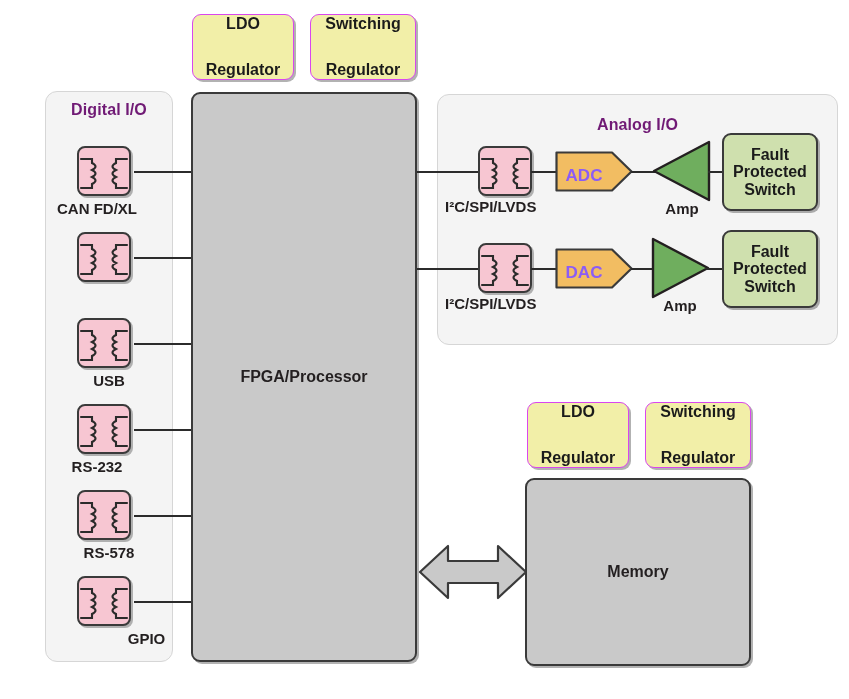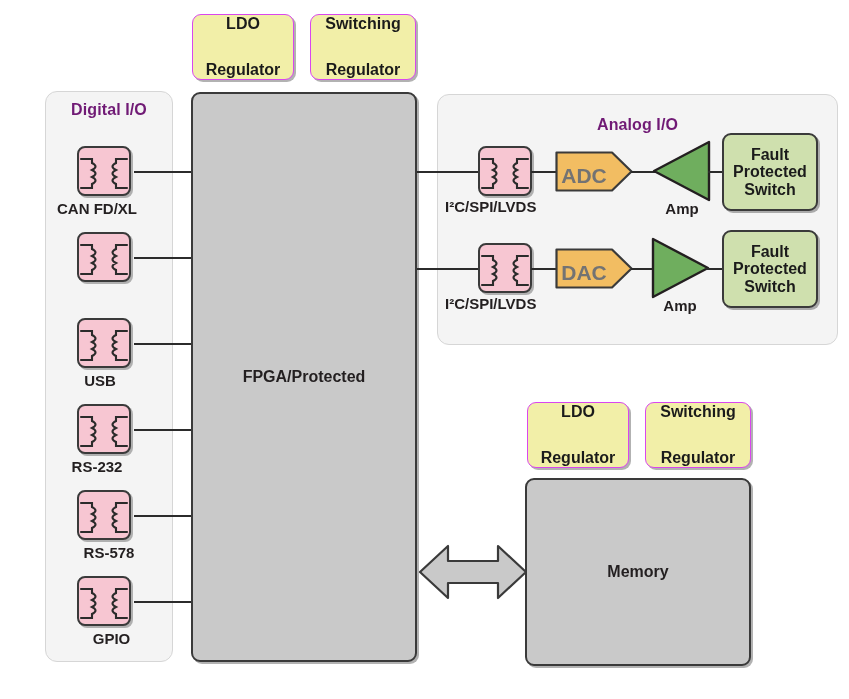--- a/index.html
+++ b/index.html
@@ -124,23 +124,23 @@
     position: absolute;
   }
   .conv svg { display: block; }
   .conv .ctxt {
     position: absolute;
     top: 8px; bottom: 0; left: 0;
     width: 56px;
     display: flex;
     align-items: center;
     justify-content: center;
-    font-size: 21px;
-    font-weight: bold;
-    color: #737373;
+    font-size: 17px;
+    font-weight: bold;
+    color: #8b5cf6;
   }
 
   
   .amp svg { display: block; }
 
   
   .dblarrow svg { display: block; }
 </style>
 </head>
 <body>
@@ -201,21 +201,21 @@
       <g fill="none" stroke="#2b2b2b" stroke-width="2.1" stroke-linecap="round">
         <path d="M2 11 H13 V15"></path>
         <path d="M13 15 q7 3.5 0 7 q7 3.5 0 7 q7 3.5 0 7"></path>
         <path d="M13 36 V40 H2"></path>
         <path d="M48 11 H37 V15"></path>
         <path d="M37 15 q-7 3.5 0 7 q-7 3.5 0 7 q-7 3.5 0 7"></path>
         <path d="M37 36 V40 H48"></path>
       </g>
     </svg>
   </div>
-  <div class="cap" style="left:36px; width:128px; top:372px;">USB</div>
+  <div class="cap" style="left:45px; width:128px; top:372px;">USB</div>
 
   <div class="abs iso" style="left:77px; top:404px; width:54px; height:50px;">
     <svg width="50" height="46" viewBox="0 0 50 46">
       <g fill="none" stroke="#2b2b2b" stroke-width="2.1" stroke-linecap="round">
         <path d="M2 11 H13 V15"></path>
         <path d="M13 15 q7 3.5 0 7 q7 3.5 0 7 q7 3.5 0 7"></path>
         <path d="M13 36 V40 H2"></path>
         <path d="M48 11 H37 V15"></path>
         <path d="M37 15 q-7 3.5 0 7 q-7 3.5 0 7 q-7 3.5 0 7"></path>
         <path d="M37 36 V40 H48"></path>
@@ -243,24 +243,24 @@
       <g fill="none" stroke="#2b2b2b" stroke-width="2.1" stroke-linecap="round">
         <path d="M2 11 H13 V15"></path>
         <path d="M13 15 q7 3.5 0 7 q7 3.5 0 7 q7 3.5 0 7"></path>
         <path d="M13 36 V40 H2"></path>
         <path d="M48 11 H37 V15"></path>
         <path d="M37 15 q-7 3.5 0 7 q-7 3.5 0 7 q-7 3.5 0 7"></path>
         <path d="M37 36 V40 H48"></path>
       </g>
     </svg>
   </div>
-  <div class="cap" style="left:45px; width:133px; top:630px;">GPIO</div>
+  <div class="cap" style="left:45px; width:133px; top:630px;padding-left:35px;">GPIO</div>
 
   <div class="abs grey-block" style="left:191px; top:92px; width:226px; height:570px;">
-    <div class="lbl">FPGA/Protected</div>
+    <div class="lbl">FPGA/Processor</div>
   </div>
 
   <div class="abs panel" style="left:437px; top:94px; width:401px; height:251px;">
   </div>
   <div class="panel-title" style="left:437px; width:401px; top:116px;">Analog I/O</div>
 
   <div class="abs wire" style="left:417px; top:171px; width:62px;"></div>
 
   <div class="abs iso" style="left:478px; top:146px; width:54px; height:50px;">
     <svg width="50" height="46" viewBox="0 0 50 46">

